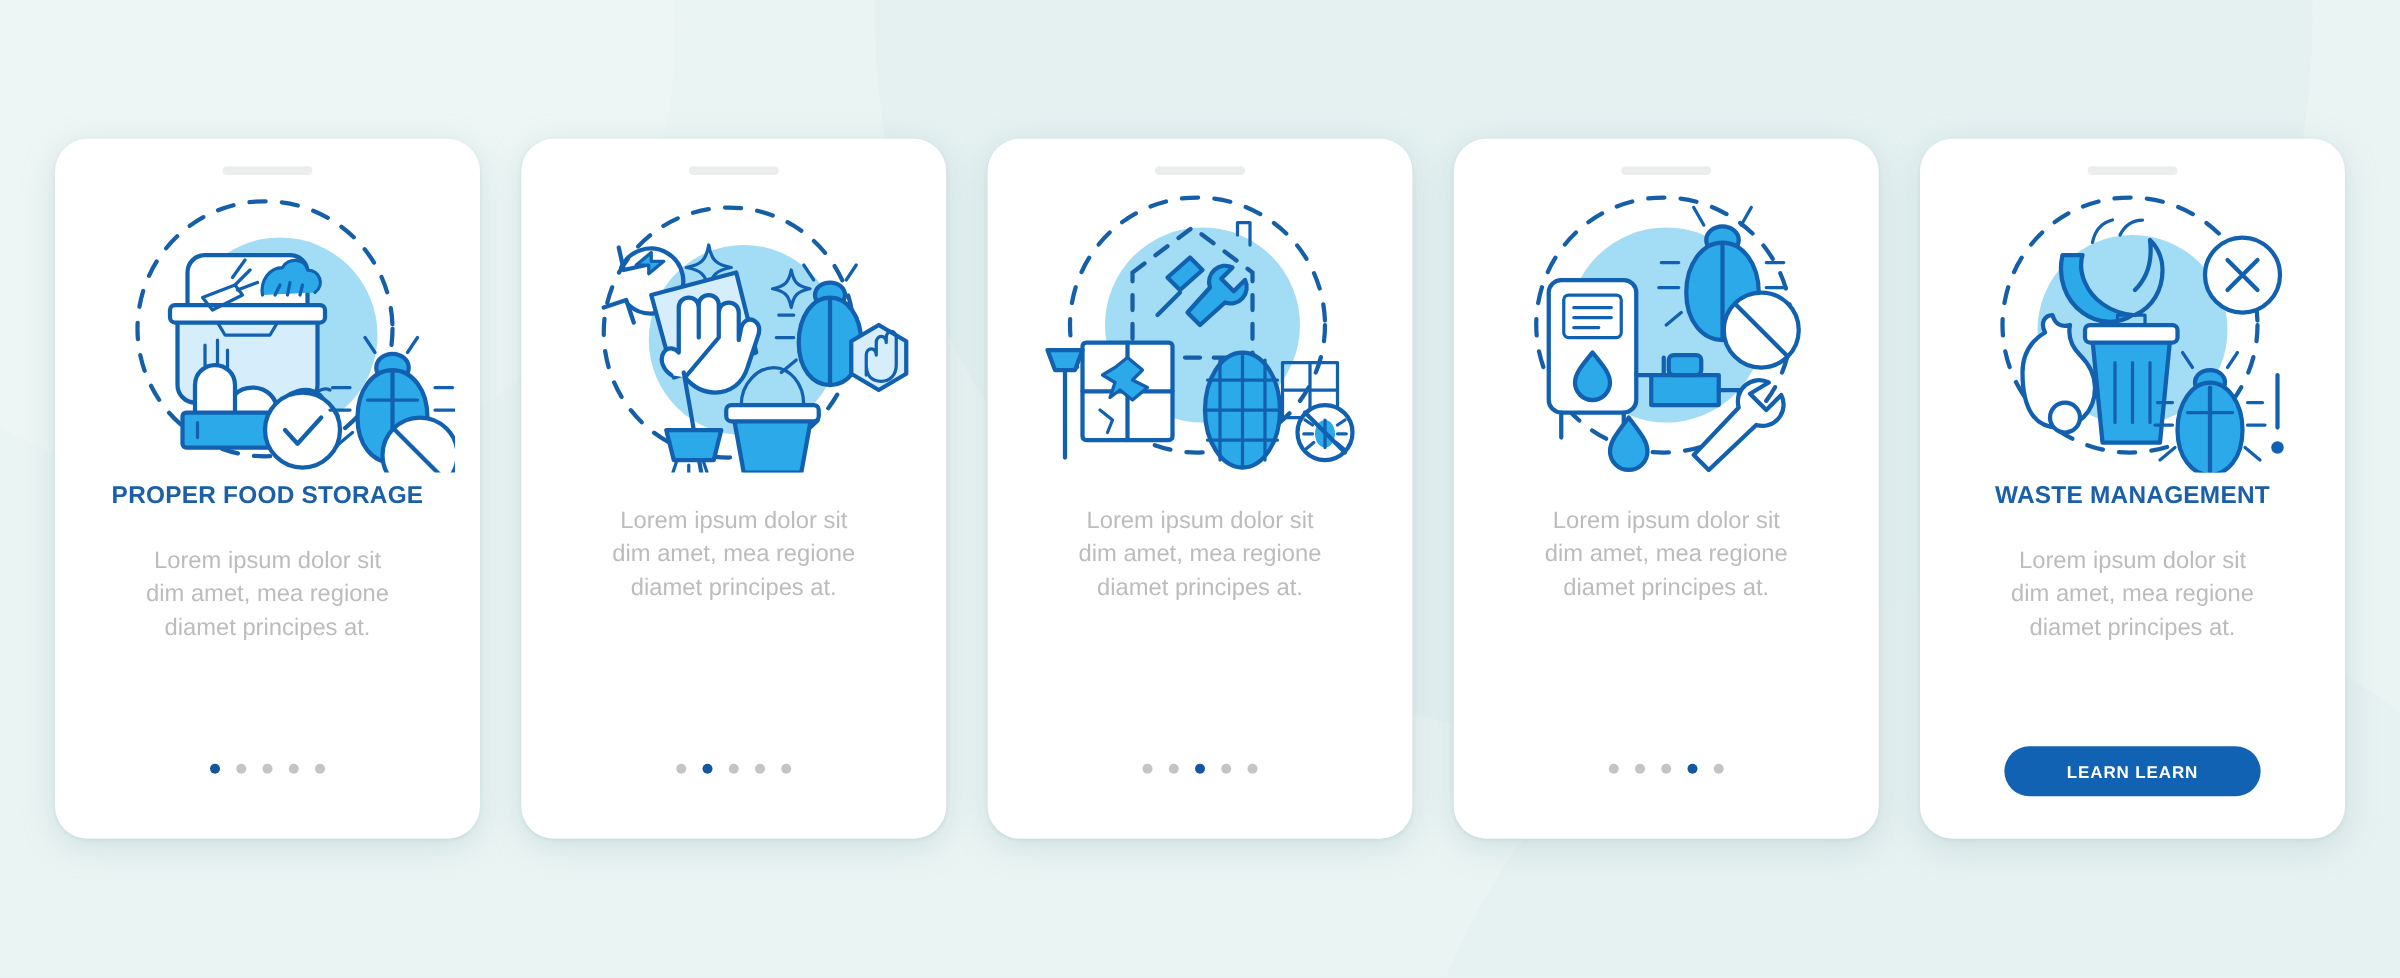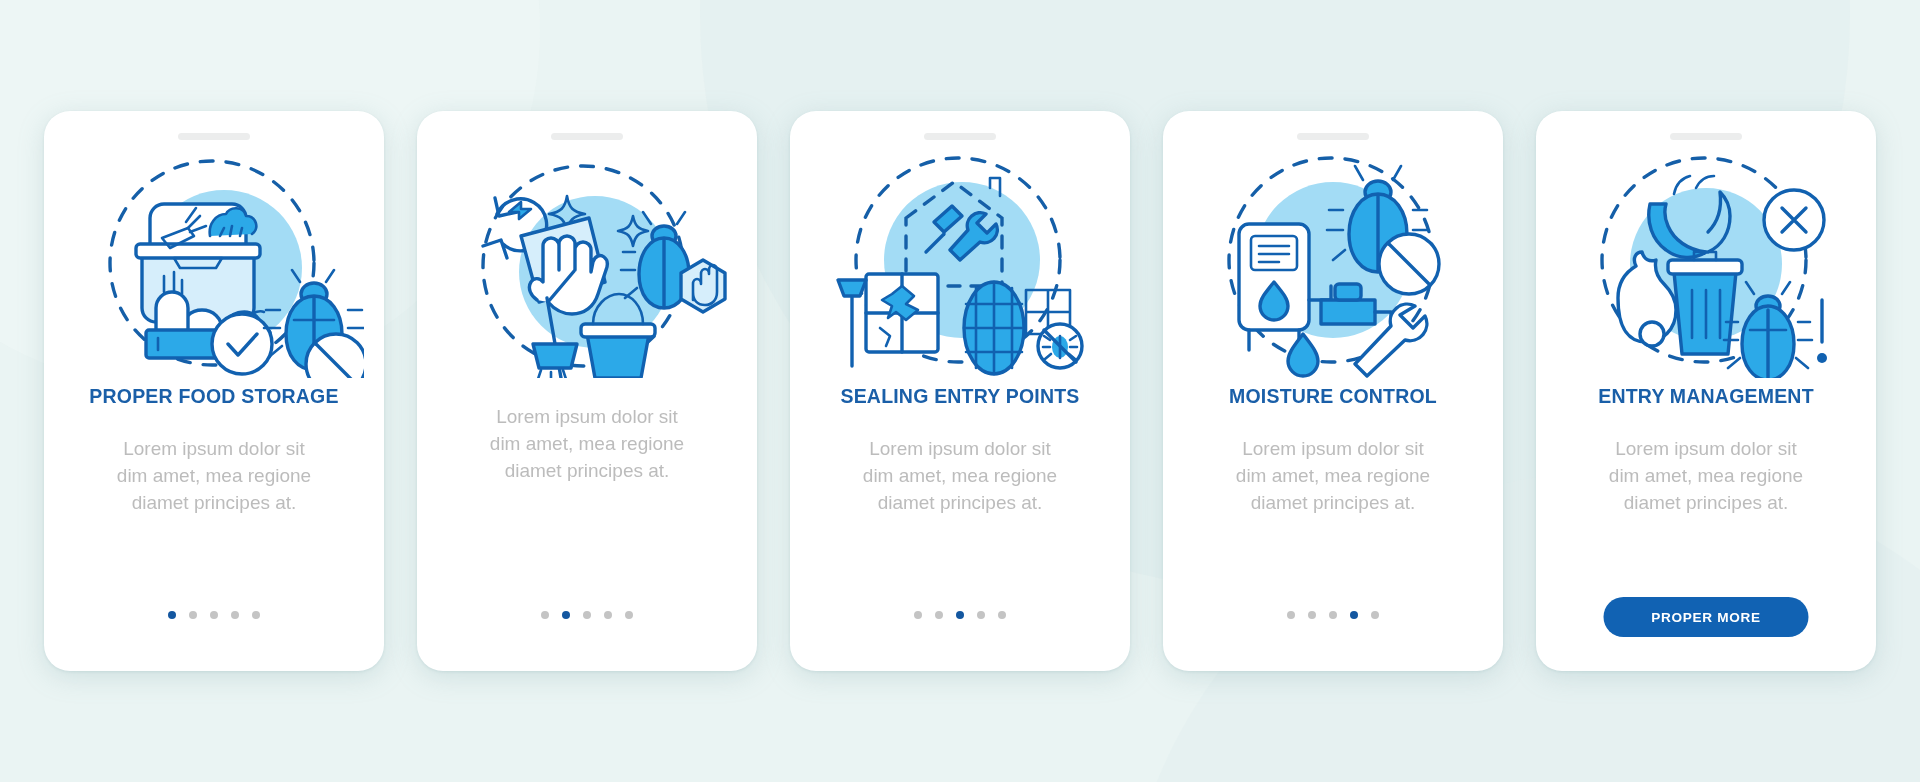--- a/index.html
+++ b/index.html
@@ -295,21 +295,20 @@
 
         <path class="ln-t" d="M216 142h44v44h-44zM238 142v44M216 164h44"></path>
 
         <circle class="fill-w" cx="250" cy="198" r="22"></circle>
         <circle class="ln" cx="250" cy="198" r="22"></circle>
         <ellipse class="fill-mid" cx="250" cy="199" rx="8" ry="11"></ellipse>
         <path class="ln-t" d="M250 188v22M240 192l-6-4M240 199h-7M241 206l-6 5M260 192l6-4M260 199h7M259 206l6 5"></path>
         <path class="ln" d="M234 182l32 32"></path>
       </svg>
     </div>
-    <div class="title">SEALING ENTRY POINTS</div>
     <div class="desc">Lorem ipsum dolor sit dim amet, mea regione diamet principes at.</div>
     <div class="dots">
       <span class="dot"></span>
       <span class="dot"></span>
       <span class="dot active"></span>
       <span class="dot"></span>
       <span class="dot"></span>
     </div>
   </div>
 
@@ -349,21 +348,20 @@
           <ellipse class="ln" cx="195" cy="44" rx="13" ry="11"></ellipse>
           <path class="fill-mid" d="M166 86c0-23 13-40 29-40s29 17 29 40-13 38-29 38-29-15-29-38z"></path>
           <path class="ln" d="M166 86c0-23 13-40 29-40s29 17 29 40-13 38-29 38-29-15-29-38z"></path>
           <path class="ln" d="M195 48v74"></path>
           <circle class="fill-w" cx="226" cy="116" r="30"></circle>
           <circle class="ln" cx="226" cy="116" r="30"></circle>
           <path class="ln" d="M206 96l40 40"></path>
         </g>
       </svg>
     </div>
-    <div class="title">MOISTURE CONTROL</div>
     <div class="desc">Lorem ipsum dolor sit dim amet, mea regione diamet principes at.</div>
     <div class="dots">
       <span class="dot"></span>
       <span class="dot"></span>
       <span class="dot"></span>
       <span class="dot active"></span>
       <span class="dot"></span>
     </div>
   </div>
 
@@ -402,18 +400,18 @@
         </g>
 
         <path class="ln" d="M266 152v42"></path>
         <circle cx="266" cy="210" r="5" fill="#1161b0"></circle>
 
         <circle class="fill-w" cx="238" cy="72" r="30"></circle>
         <circle class="ln" cx="238" cy="72" r="30"></circle>
         <path class="ln" d="M226 60l24 24M250 60l-24 24"></path>
       </svg>
     </div>
-    <div class="title">ENTRY MANAGEMENT</div>
+    <div class="title">WASTE MANAGEMENT</div>
     <div class="desc">Lorem ipsum dolor sit dim amet, mea regione diamet principes at.</div>
-    <button class="cta">PROPER MORE</button>
+    <button class="cta">LEARN LEARN</button>
   </div>
 
 </div>
 
 </body></html>

